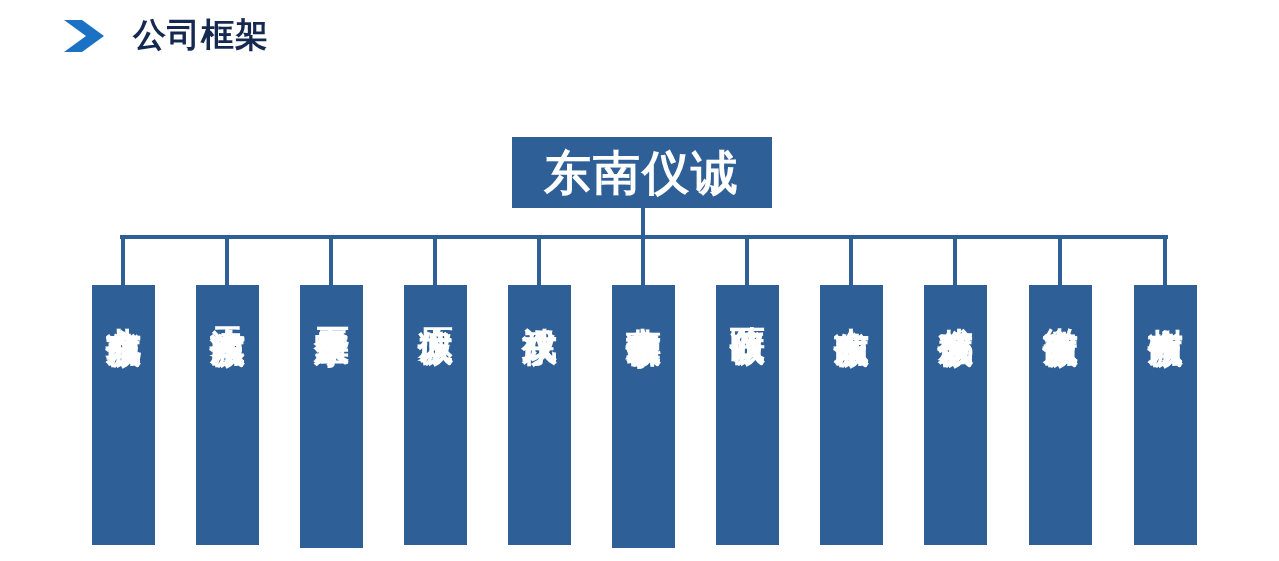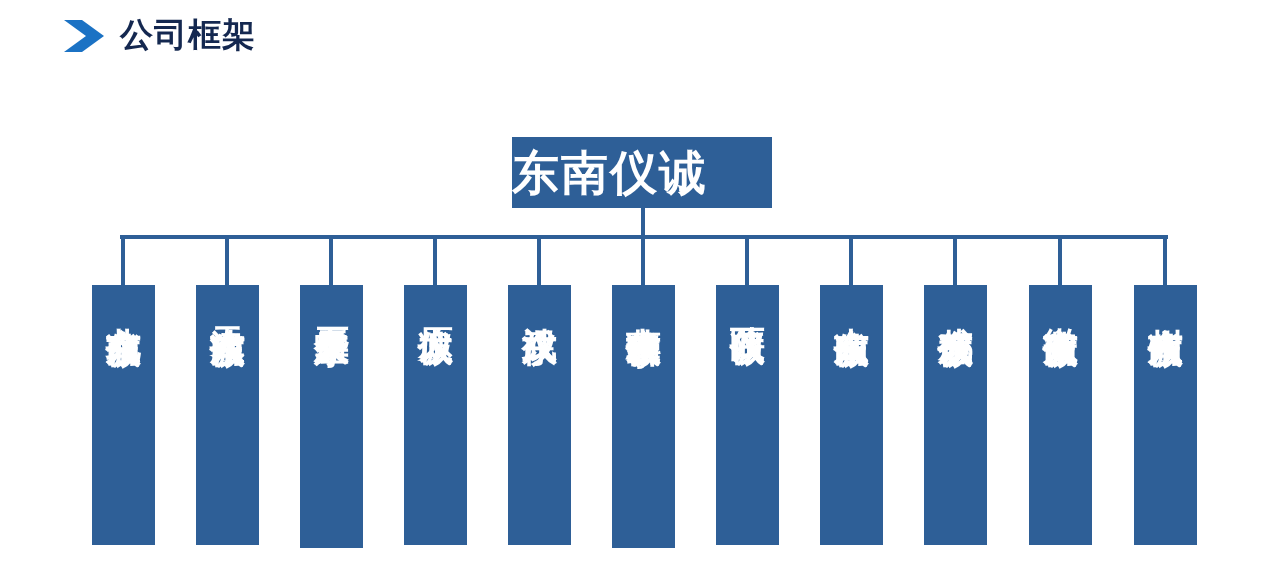--- a/index.html
+++ b/index.html
@@ -25,21 +25,21 @@
   }
   #chevron-icon {
     position: absolute;
     left: 62px;
     top: 19px;
     width: 44px;
     height: 34px;
   }
   #page-title {
     position: absolute;
-    left: 120px;
+    left: 133px;
     top: 13px;
     font-size: 33px;
     font-weight: bold;
     letter-spacing: 1px;
     color: #142850;
     line-height: 44px;
     white-space: nowrap;
   }
 
   
@@ -54,20 +54,21 @@
   
   #root-node {
     position: absolute;
     left: 512px;
     top: 137px;
     width: 260px;
     height: 71px;
     background: #2e5f97;
     display: flex;
     align-items: center;
+    justify-content: center;
   }
   #root-node-label {
     color: #ffffff;
     font-size: 47px;
     font-weight: bold;
     letter-spacing: 2px;
     line-height: 52px;
     white-space: nowrap;
   }
 

